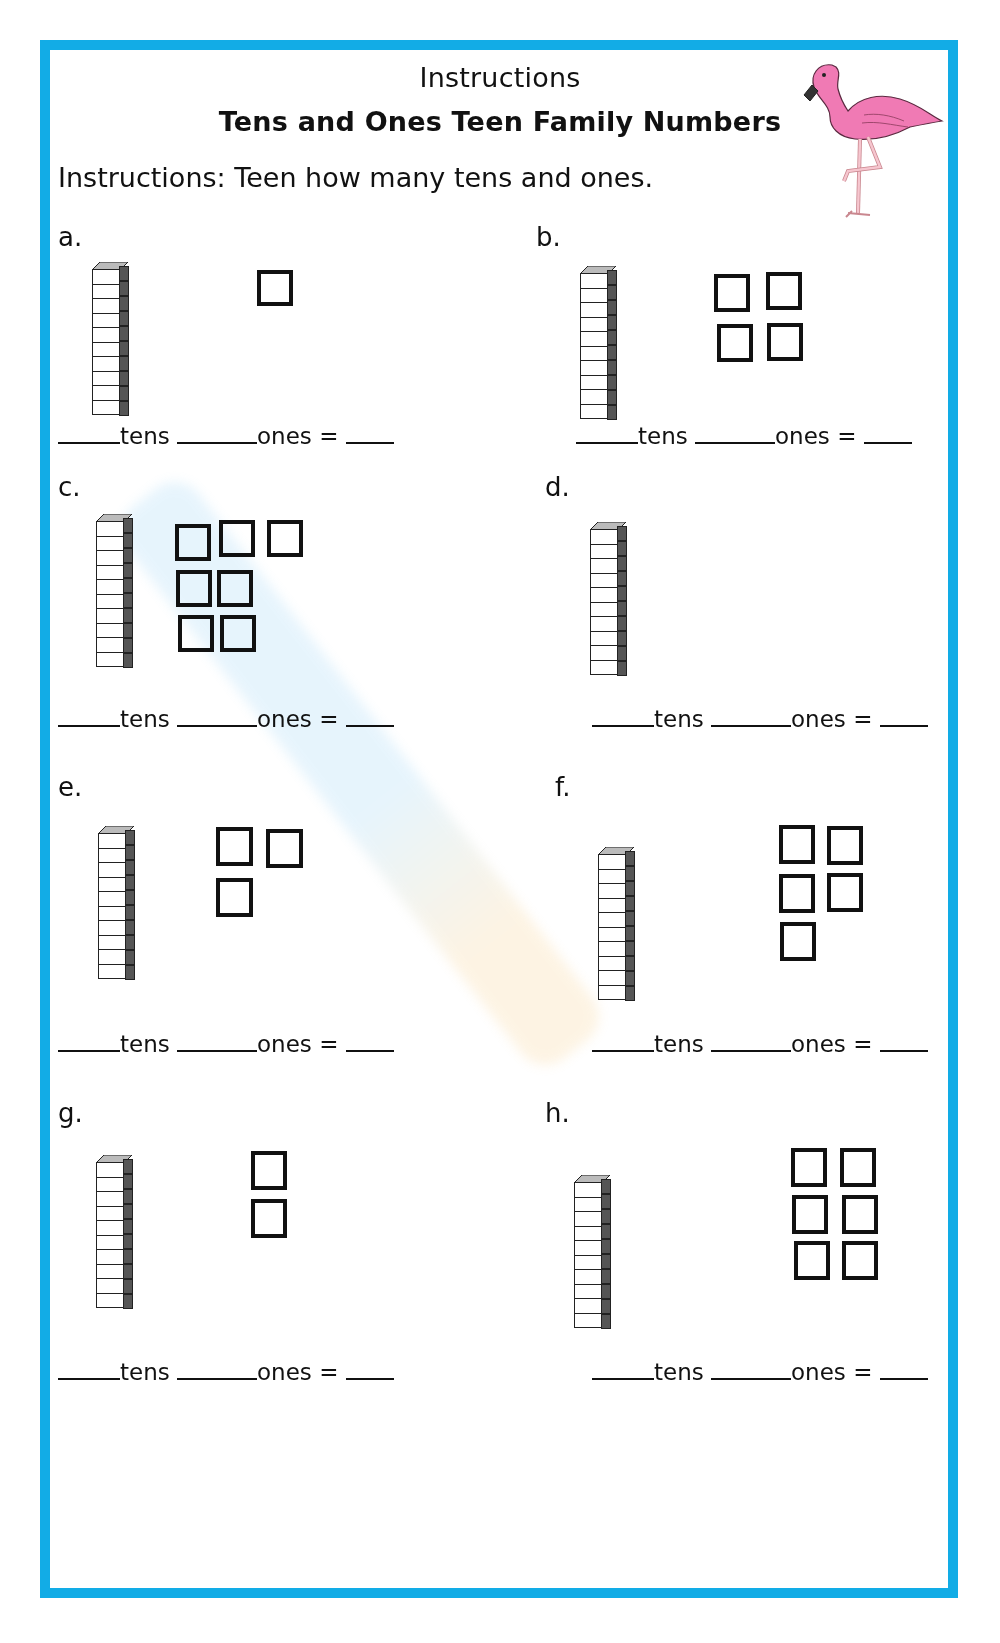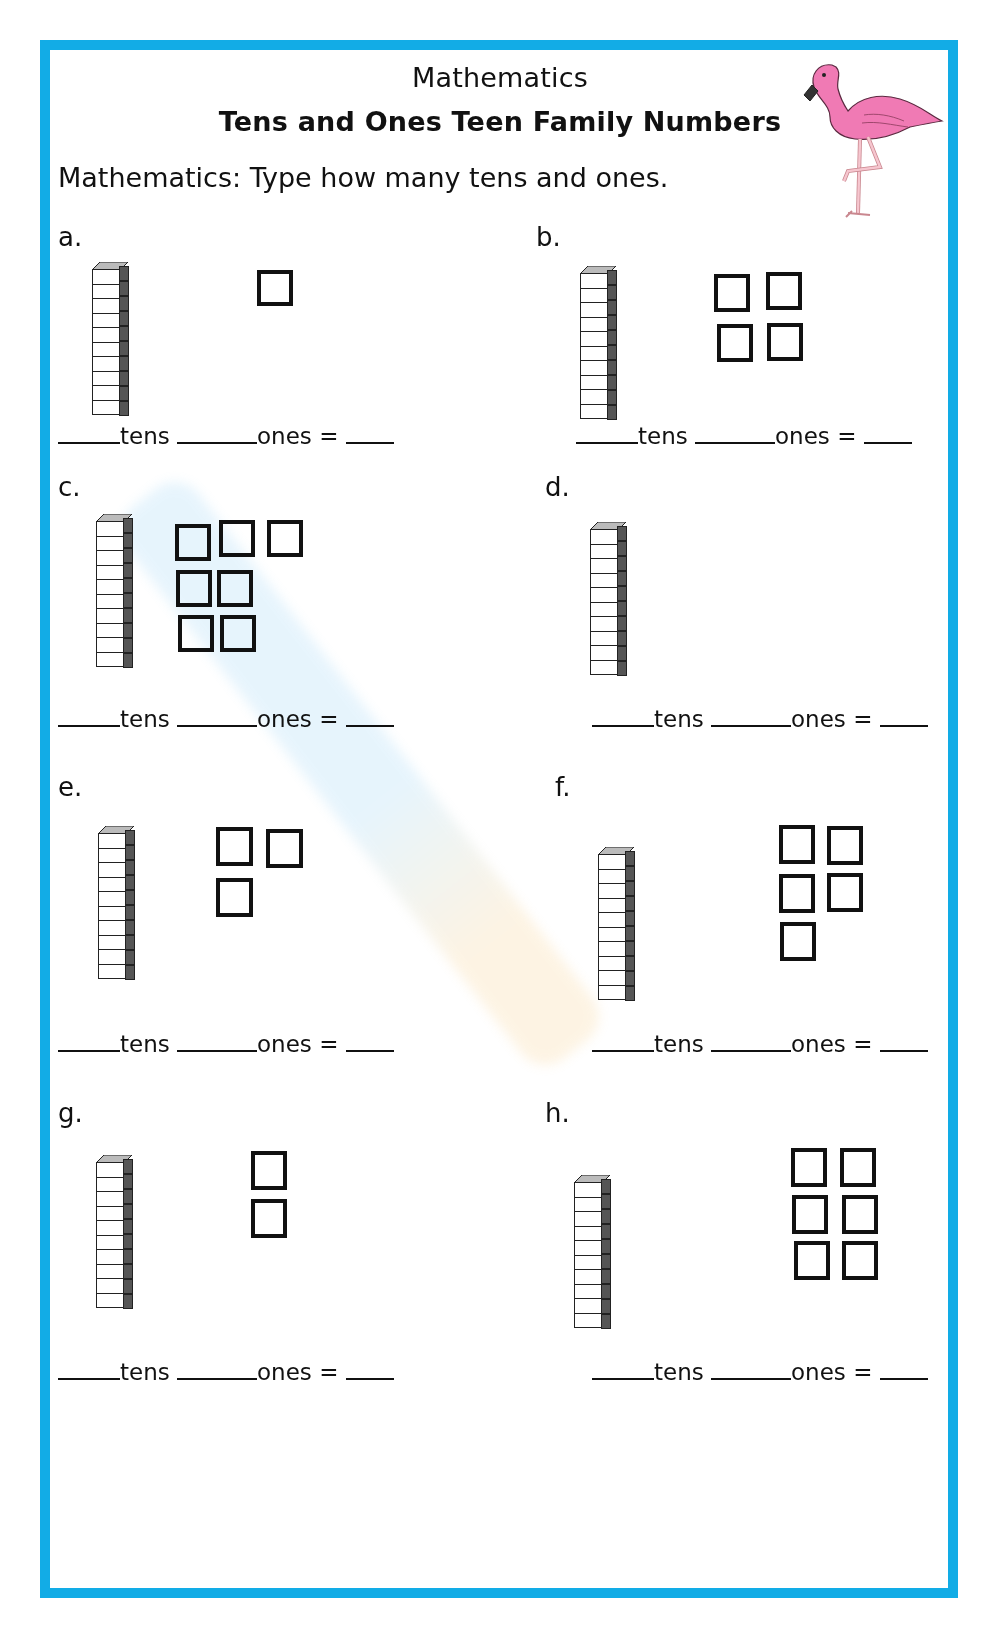--- a/index.html
+++ b/index.html
@@ -24,23 +24,23 @@
   .watermark { position: absolute; left: 180px; top: 470px; width: 700px; height: 90px;
                transform: rotate(52deg); transform-origin: left top; opacity: 0.18;
                background: linear-gradient(90deg, #7cc6f2, #7cc6f2 55%, #f5c26b 80%, #f5c26b); filter: blur(6px); border-radius: 30px; }
 </style>
 </head>
 <body>
 
 <div class="frame"></div>
 <div class="watermark"></div>
 
-<div class="abs title" style="top:62px;">Mathematics</div>
+<div class="abs title" style="top:62px;">Instructions</div>
 <div class="abs title" style="top:106px;font-weight:bold;">Tens and Ones Teen Family Numbers</div>
-<div class="abs instr" style="left:58px; top:162px;">Mathematics: Type how many tens and ones.</div>
+<div class="abs instr" style="left:58px; top:162px;">Instructions: Teen how many tens and ones.</div>
 
 <div class="abs" style="left:800px; top:55px; width:145px; height:165px;">
   <svg width="145" height="165" viewBox="0 0 145 165">
     <path d="M32 10 C18 8 10 20 14 32 C18 44 30 50 30 62 C30 72 38 82 55 84 C75 86 95 80 110 72 C120 70 130 68 142 66 C130 60 120 50 100 44 C80 38 60 42 48 56 C44 50 40 42 38 34 C36 26 42 18 36 12 Z" fill="#f07ab4" stroke="#5a2a40" stroke-width="1.2"></path>
     <path d="M12 30 L4 40 L10 46 L18 36 Z" fill="#333" stroke="#222" stroke-width="1"></path>
     <circle cx="24" cy="20" r="2" fill="#222"></circle>
     <path d="M60 84 L58 158" stroke="#c9878f" stroke-width="4" fill="none"></path>
     <path d="M60 84 L58 158" stroke="#f6c6cf" stroke-width="2.4" fill="none"></path>
     <path d="M68 82 L80 112 L48 116 L44 126" stroke="#c9878f" stroke-width="4" fill="none"></path>
     <path d="M68 82 L80 112 L48 116 L44 126" stroke="#f6c6cf" stroke-width="2.4" fill="none"></path>

